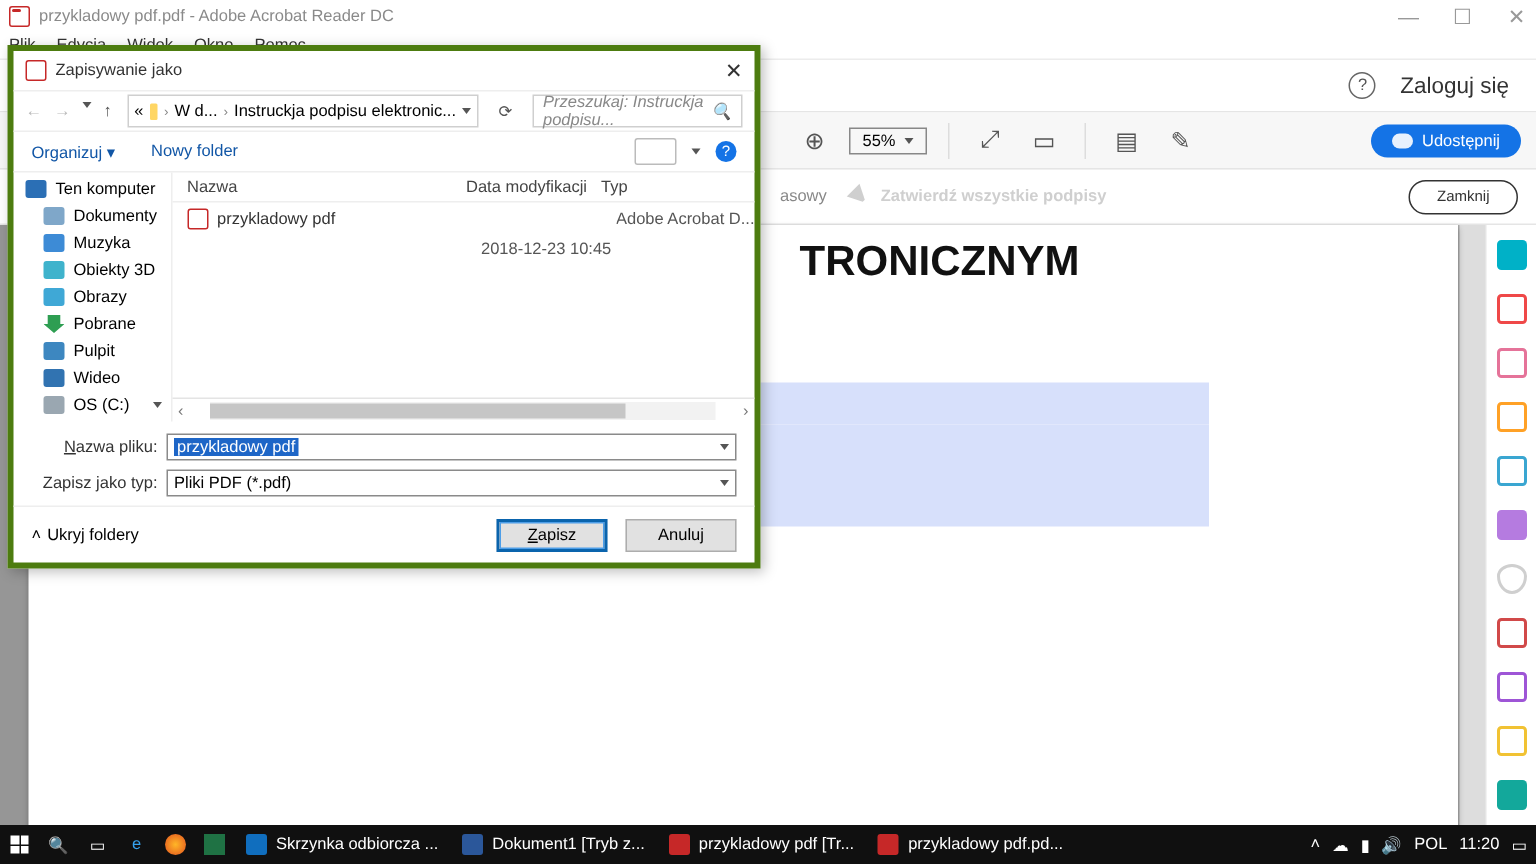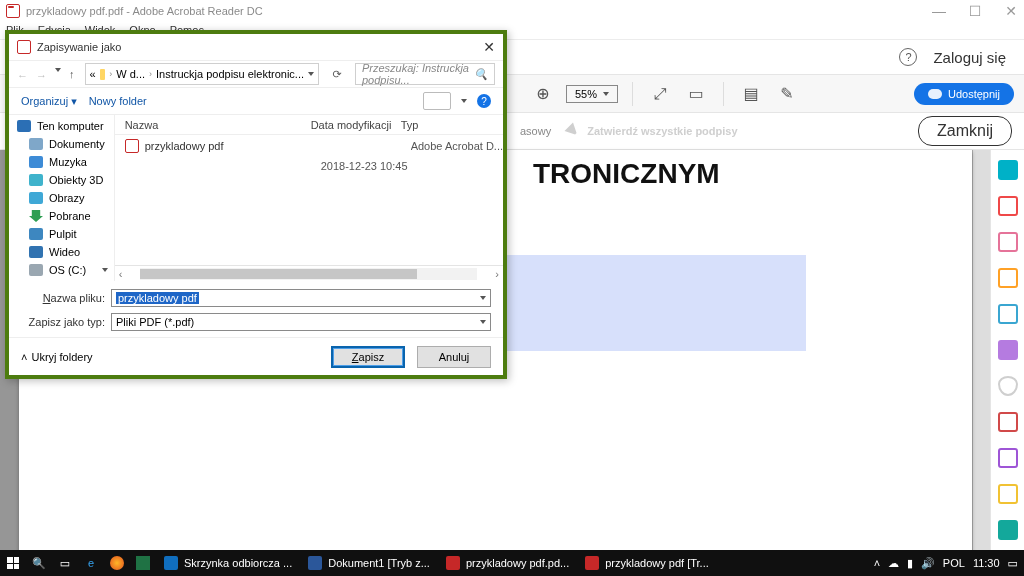--- a/index.html
+++ b/index.html
@@ -28,21 +28,21 @@
 .dropdown-caret { width: 0; height: 0; border-left: 3px solid transparent; border-right: 3px solid transparent; border-top: 4px solid #555; }
 .vsep { width: 1px; height: 24px; background: #ddd; margin: 0 4px; }
 .share-btn { margin-left: auto; background: #1473e6; color: #fff; border-radius: 14px; padding: 5px 14px; display: flex; align-items: center; gap: 6px; font-size: 12px; }
 .share-btn .cloud { width: 14px; height: 10px; background: #fff; border-radius: 6px; position: relative; opacity: .9; }
 
 .panelbar { height: 38px; display: flex; align-items: center; padding: 0 12px; gap: 14px; border-bottom: 1px solid #e5e5e5; color: #888; }
 .panel-spacer { flex: 1; }
 .approve { display: flex; align-items: center; gap: 6px; color: #cfcfcf; font-weight: bold; }
 .pen-ic { width: 16px; height: 16px; position: relative; }
 .pen-ic::after { content: ""; position: absolute; inset: 2px; border-left: 10px solid #cfcfcf; border-top: 5px solid transparent; border-bottom: 5px solid transparent; transform: rotate(45deg); }
-.close-btn { border: 1.5px solid #333; border-radius: 14px; padding: 5px 18px; font-size: 16px; color: #333; }
+.close-btn { border: 1.5px solid #333; border-radius: 14px; padding: 5px 18px; font-size: 10px; color: #333; }
 
 .doc-area { flex: 1; display: flex; background: #969696; }
 .doc-gutter-left { width: 19px; background: #969696; }
 .page { flex: 1; background: #fff; margin-top: 0; position: relative; box-shadow: 0 2px 4px rgba(0,0,0,.3); }
 .page h1 { position: absolute; top: 8px; left: 514px; font-size: 28px; font-weight: 800; color: #111; white-space: nowrap; }
 .page .hl { position: absolute; left: 142px; width: 645px; background: #d7e0fb; }
 .page .hl.a { top: 105px; height: 28px; }
 .page .hl.b { top: 133px; height: 68px; }
 .doc-gutter-right { width: 18px; background: #ddd; border-left: 1px solid #aaa; }
 .right-rail { width: 34px; background: #fff; display: flex; flex-direction: column; align-items: center; gap: 16px; padding-top: 10px; border-left: 1px solid #e5e5e5; }
@@ -75,21 +75,21 @@
 .dlg-title .app-icon { width: 14px; height: 14px; border: 1.5px solid #c62828; border-radius: 2px; margin-right: 6px; }
 .dlg-title .x { margin-left: auto; font-size: 14px; color: #333; }
 .dlg-nav { height: 28px; display: flex; align-items: center; padding: 0 8px; gap: 10px; border-top: 1px solid #eee; border-bottom: 1px solid #eee; }
 .dlg-nav .nav-arrows { color: #bcbcbc; display: flex; gap: 8px; font-size: 13px; }
 .dlg-nav .up { color: #555; }
 .dlg-nav .crumb { flex: 1; display: flex; align-items: center; gap: 4px; border: 1px solid #cfcfcf; height: 22px; padding: 0 4px; overflow: hidden; white-space: nowrap; }
 .dlg-nav .crumb .folder { width: 14px; height: 11px; background: #ffd664; border-radius: 1px; }
 .dlg-nav .crumb .chev { color: #888; font-size: 9px; }
 .dlg-nav .refresh { width: 16px; text-align: center; color: #555; }
 .dlg-nav .search { width: 140px; border: 1px solid #cfcfcf; height: 22px; padding: 0 6px; color: #888; display: flex; align-items: center; justify-content: space-between; font-style: italic; }
-.dlg-tool { height: 26px; display: flex; align-items: center; padding: 0 12px; gap: 12px; }
+.dlg-tool { height: 26px; display: flex; align-items: center; padding: 0 12px; gap: 24px; }
 .dlg-tool .link { color: #1156a6; }
 .dlg-tool .right { margin-left: auto; display: flex; align-items: center; gap: 10px; }
 .dlg-tool .view { width: 28px; height: 18px; border: 1px solid #bbb; border-radius: 2px; }
 .dlg-tool .q { width: 14px; height: 14px; border-radius: 50%; background: #1473e6; color: #fff; display: flex; align-items: center; justify-content: center; font-size: 10px; }
 .dlg-body { flex: 1; display: flex; border-top: 1px solid #eee; min-height: 160px; }
 .dlg-tree { width: 126px; border-right: 1px solid #eee; padding: 2px 0; }
 .tree-item { padding: 3px 6px 3px 20px; display: flex; align-items: center; gap: 6px; white-space: nowrap; }
 .tree-item.root { padding-left: 8px; font-weight: 400; }
 .tree-icon { width: 14px; height: 12px; border-radius: 2px; }
 .ti-pc { background: #2b6fb5; }
@@ -361,28 +361,28 @@
   <div class="app">
       <span class="sq" style="background:#106ebe"></span>
       <span>Skrzynka odbiorcza ...</span>
     </div>
   <div class="app">
       <span class="sq" style="background:#2b579a"></span>
       <span>Dokument1 [Tryb z...</span>
     </div>
   <div class="app">
       <span class="sq" style="background:#c62828"></span>
-      <span>przykladowy pdf.pd...</span>
+      <span>przykladowy pdf [Tr...</span>
     </div>
   <div class="app">
       <span class="sq" style="background:#c62828"></span>
-      <span>przykladowy pdf [Tr...</span>
+      <span>przykladowy pdf.pd...</span>
     </div>
   <div class="tray">
     <span>˄</span>
     <span>☁</span>
     <span>▮</span>
     <span>🔊</span>
     <span>POL</span>
-    <span>11:30</span>
+    <span>11:20</span>
     <span>▭</span>
   </div>
 </div>
 
 </body></html>

